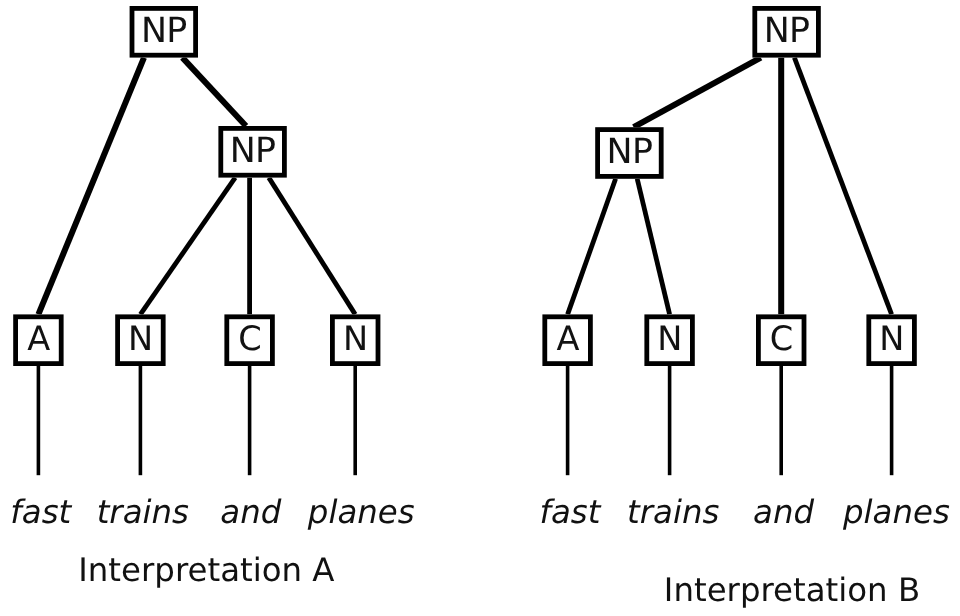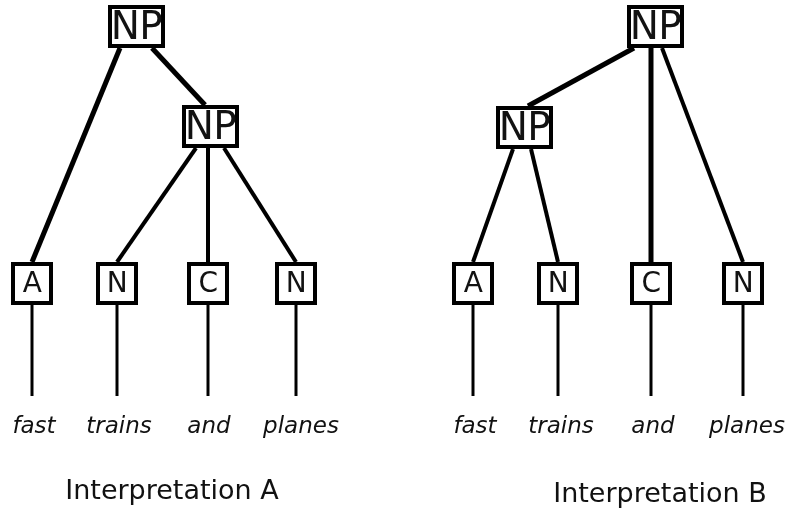--- a/index.html
+++ b/index.html
@@ -28,34 +28,34 @@
     box-sizing: border-box;
     border: 4px solid #000000;
     background: #ffffff;
     display: flex;
     align-items: center;
     justify-content: center;
     line-height: 1;
   }
   .node-label {
     font-family: "DejaVu Sans", "Liberation Sans", sans-serif;
-    font-size: 39px;
+    font-size: 29px;
     color: #121212;
     letter-spacing: -0.5px;
     position: relative;
     top: -1px;
   }
   .node-box.leaf .node-label {
     font-size: 28px;
   }
   .word {
     position: absolute;
     font-family: "DejaVu Sans", "Liberation Sans", sans-serif;
     font-style: italic;
-    font-size: 23px;
+    font-size: 27px;
     color: #111111;
     white-space: nowrap;
     transform: translateX(-50%);
   }
   .caption {
     position: absolute;
     font-family: "DejaVu Sans", "Liberation Sans", sans-serif;
     font-size: 27px;
     color: #111111;
     white-space: nowrap;
@@ -102,21 +102,21 @@
       <div class="node-box leaf" style="left: 187px; top: 262px; width: 42px; height: 43px;">
         <span class="node-label">C</span>
       </div>
       <div class="node-box leaf" style="left: 275px; top: 262px; width: 42px; height: 43px;">
         <span class="node-label">N</span>
       </div>
       <div class="word" style="left: 34px; top: 412px;">fast</div>
       <div class="word" style="left: 119px; top: 412px;">trains</div>
       <div class="word" style="left: 209px; top: 412px;">and</div>
       <div class="word" style="left: 301px; top: 412px;">planes</div>
-      <div class="caption" style="left: 172px; top: 474px;">Interpretation A</div>
+      <div class="caption" style="left: 172px; top: 460px;">Interpretation A</div>
       <div class="node-box" style="left: 627px; top: 5px; width: 57px; height: 43px;">
         <span class="node-label">NP</span>
       </div>
       <div class="node-box" style="left: 496px; top: 106px; width: 57px; height: 43px;">
         <span class="node-label">NP</span>
       </div>
       <div class="node-box leaf" style="left: 452px; top: 262px; width: 42px; height: 43px;">
         <span class="node-label">A</span>
       </div>
       <div class="node-box leaf" style="left: 537px; top: 262px; width: 42px; height: 43px;">

